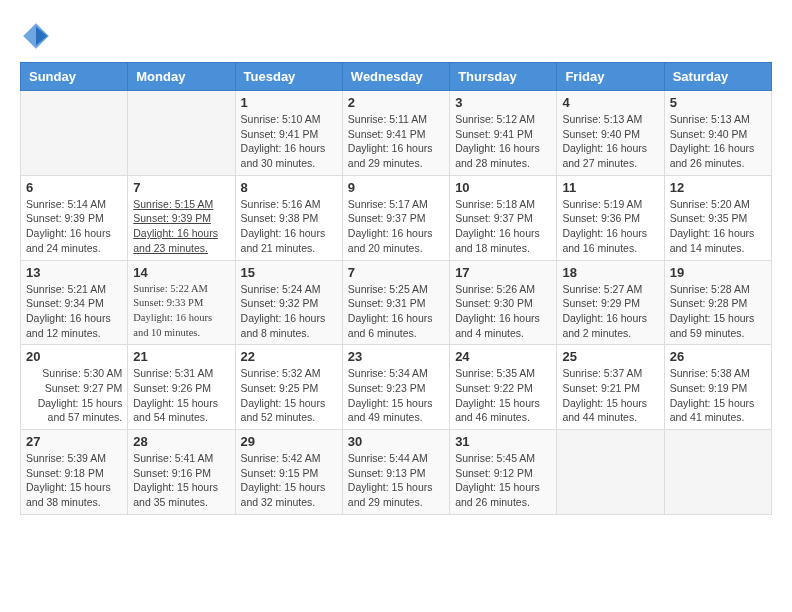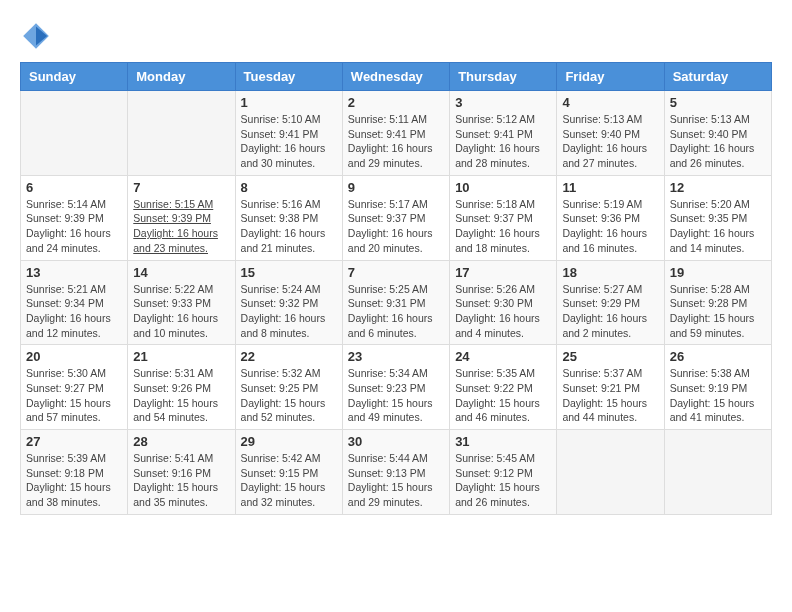--- a/index.html
+++ b/index.html
@@ -218,21 +218,21 @@
       <tr>
         <td>
           <span class="day-num">13</span>
           <div class="cell-content" style="white-space: pre-line;">Sunrise: 5:21 AM
 Sunset: 9:34 PM
 Daylight: 16 hours
 and 12 minutes.</div>
         </td>
         <td>
           <span class="day-num">14</span>
-          <div class="cell-content" style="white-space: pre-line;">Sunrise: 5:22 AM
+          <div class="cell-content" style="white-space: pre-line; font-family: Liberation Serif, serif;">Sunrise: 5:22 AM
 Sunset: 9:33 PM
 Daylight: 16 hours
 and 10 minutes.</div>
         </td>
         <td>
           <span class="day-num">15</span>
           <div class="cell-content" style="white-space: pre-line;">Sunrise: 5:24 AM
 Sunset: 9:32 PM
 Daylight: 16 hours
 and 8 minutes.</div>
@@ -262,21 +262,21 @@
           <span class="day-num">19</span>
           <div class="cell-content" style="white-space: pre-line;">Sunrise: 5:28 AM
 Sunset: 9:28 PM
 Daylight: 15 hours
 and 59 minutes.</div>
         </td>
       </tr>
       <tr>
         <td>
           <span class="day-num">20</span>
-          <div class="cell-content" style="white-space: pre-line;">Sunrise: 5:30 AM
+          <div class="cell-content" style="white-space: pre-line; text-align: right;">Sunrise: 5:30 AM
 Sunset: 9:27 PM
 Daylight: 15 hours
 and 57 minutes.</div>
         </td>
         <td>
           <span class="day-num">21</span>
           <div class="cell-content" style="white-space: pre-line;">Sunrise: 5:31 AM
 Sunset: 9:26 PM
 Daylight: 15 hours
 and 54 minutes.</div>

